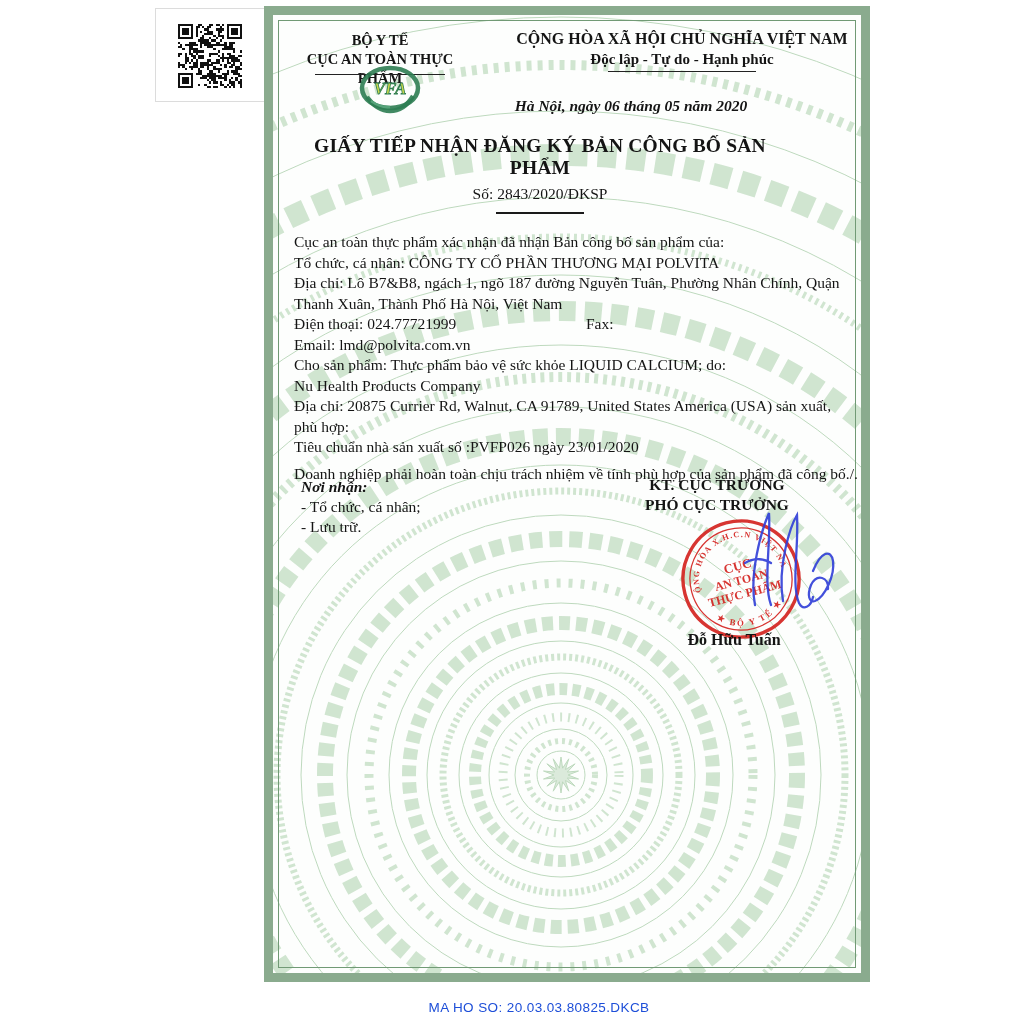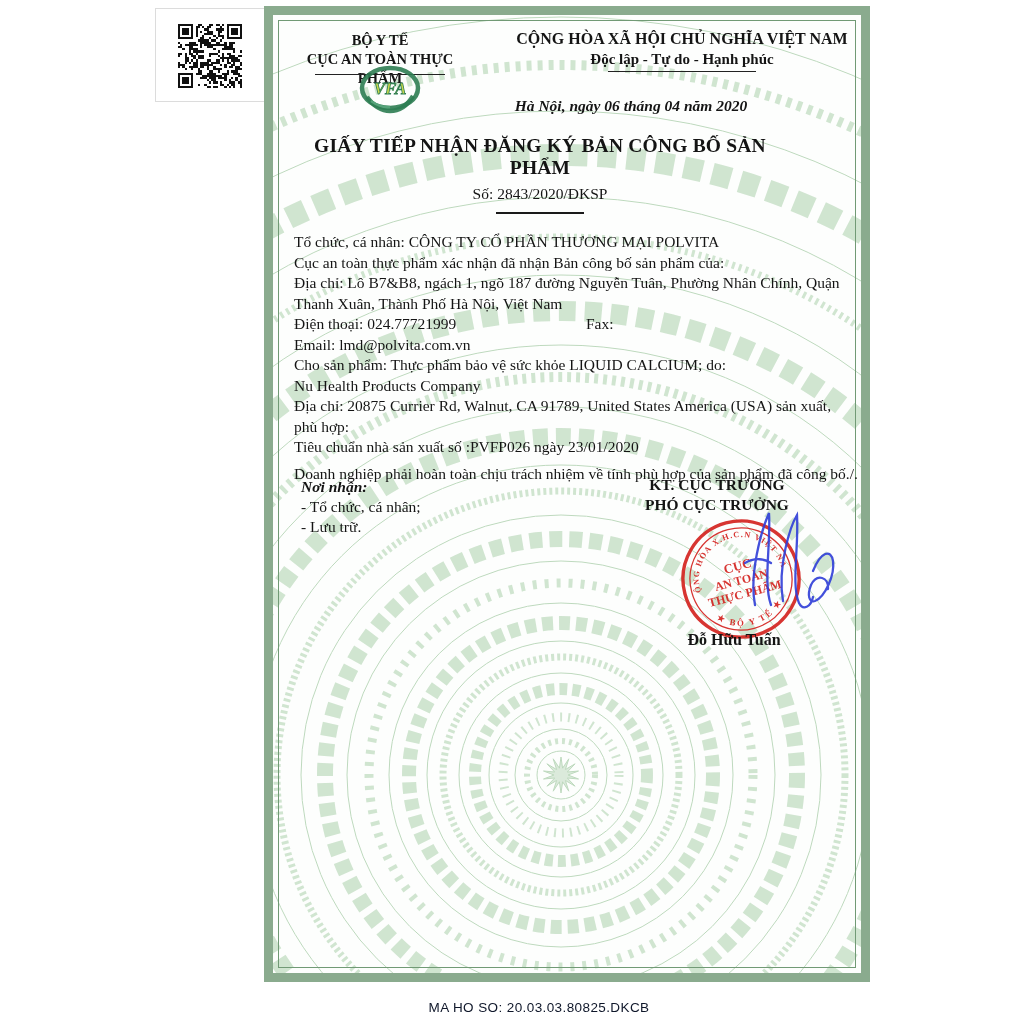--- a/index.html
+++ b/index.html
@@ -42,21 +42,21 @@
   .recipients{position:absolute;left:28px;top:462px;font-size:15.5px;line-height:20px;}
   .rec-head{font-weight:bold;font-style:italic;}
   .signer-titles{position:absolute;left:344px;top:460px;width:200px;text-align:center;
                  font-weight:bold;font-size:15.5px;line-height:20px;}
   .stamp{position:absolute;left:404px;top:500px;width:128px;height:128px;}
   .signature{position:absolute;left:452px;top:488px;width:120px;height:118px;}
   .signer-name{position:absolute;left:371px;top:608px;width:180px;text-align:center;
                font-weight:bold;font-size:16px;margin-top:8px;}
   
   .file-code{position:absolute;left:54px;top:1000px;width:970px;text-align:center;
-             font-family:"Liberation Sans",sans-serif;font-size:13.5px;letter-spacing:.4px;color:#0f172a;}
+             font-family:"Liberation Sans",sans-serif;font-size:13.5px;letter-spacing:.4px;color:#1d4ed8;}
 </style>
 </head>
 <body>
 
 <div class="canvas">
 
   <div class="qr-card">
     <svg id="qr" width="64" height="64" viewBox="0 0 64 64" shape-rendering="crispEdges">
         <rect x="19.86" y="0.00" width="2.21" height="2.21" fill="#111"></rect>
         <rect x="22.07" y="0.00" width="2.21" height="2.21" fill="#111"></rect>
@@ -430,31 +430,31 @@
         <path d="M10,32 Q20,46 33,46 Q47,46 56,31" fill="none" stroke="#2e7d52" stroke-width="4.5" opacity="0.9"></path>
         <path d="M14,36 Q24,43 33,42" fill="none" stroke="#56a37a" stroke-width="2.5"></path>
         <text x="33" y="29" text-anchor="middle" font-size="17" font-style="italic" font-weight="bold" fill="#c9d84a" stroke="#2e7d52" stroke-width="0.8">VFA</text>
       </svg>
 
       <div class="hright">
         <div class="hr1">CỘNG HÒA XÃ HỘI CHỦ NGHĨA VIỆT NAM</div>
         <div class="hr2">Độc lập - Tự do - Hạnh phúc</div>
         <div class="hr-rule"></div>
       </div>
-      <div class="hdate">Hà Nội, ngày 06 tháng 04 năm 2020</div>
+      <div class="hdate">Hà Nội, ngày 06 tháng 05 năm 2020</div>
 
       <div class="title-block">
         <div class="title-main">GIẤY TIẾP NHẬN ĐĂNG KÝ BẢN CÔNG BỐ SẢN PHẨM</div>
         <div class="title-no">Số: 2843/2020/ĐKSP</div>
         <div class="title-rule"></div>
       </div>
 
       <div class="body-block">
+        <div class="bl">Cục an toàn thực phẩm xác nhận đã nhận Bản công bố sản phẩm của:</div>
         <div class="bl">Tổ chức, cá nhân: CÔNG TY CỔ PHẦN THƯƠNG MẠI POLVITA</div>
-        <div class="bl">Cục an toàn thực phẩm xác nhận đã nhận Bản công bố sản phẩm của:</div>
         <div class="bl">Địa chỉ: Lô B7&amp;B8, ngách 1, ngõ 187 đường Nguyễn Tuân, Phường Nhân Chính, Quận</div>
         <div class="bl">Thanh Xuân, Thành Phố Hà Nội, Việt Nam</div>
         <div class="phone-row">
           <span>Điện thoại: 024.77721999</span>
           <span class="fax">Fax:</span>
         </div>
         <div class="bl">Email: lmd@polvita.com.vn</div>
         <div class="bl">Cho sản phẩm: Thực phẩm bảo vệ sức khỏe LIQUID CALCIUM; do:</div>
         <div class="bl">Nu Health Products Company</div>
         <div class="bl">Địa chỉ: 20875 Currier Rd, Walnut, CA 91789, United States America (USA) sản xuất,</div>

